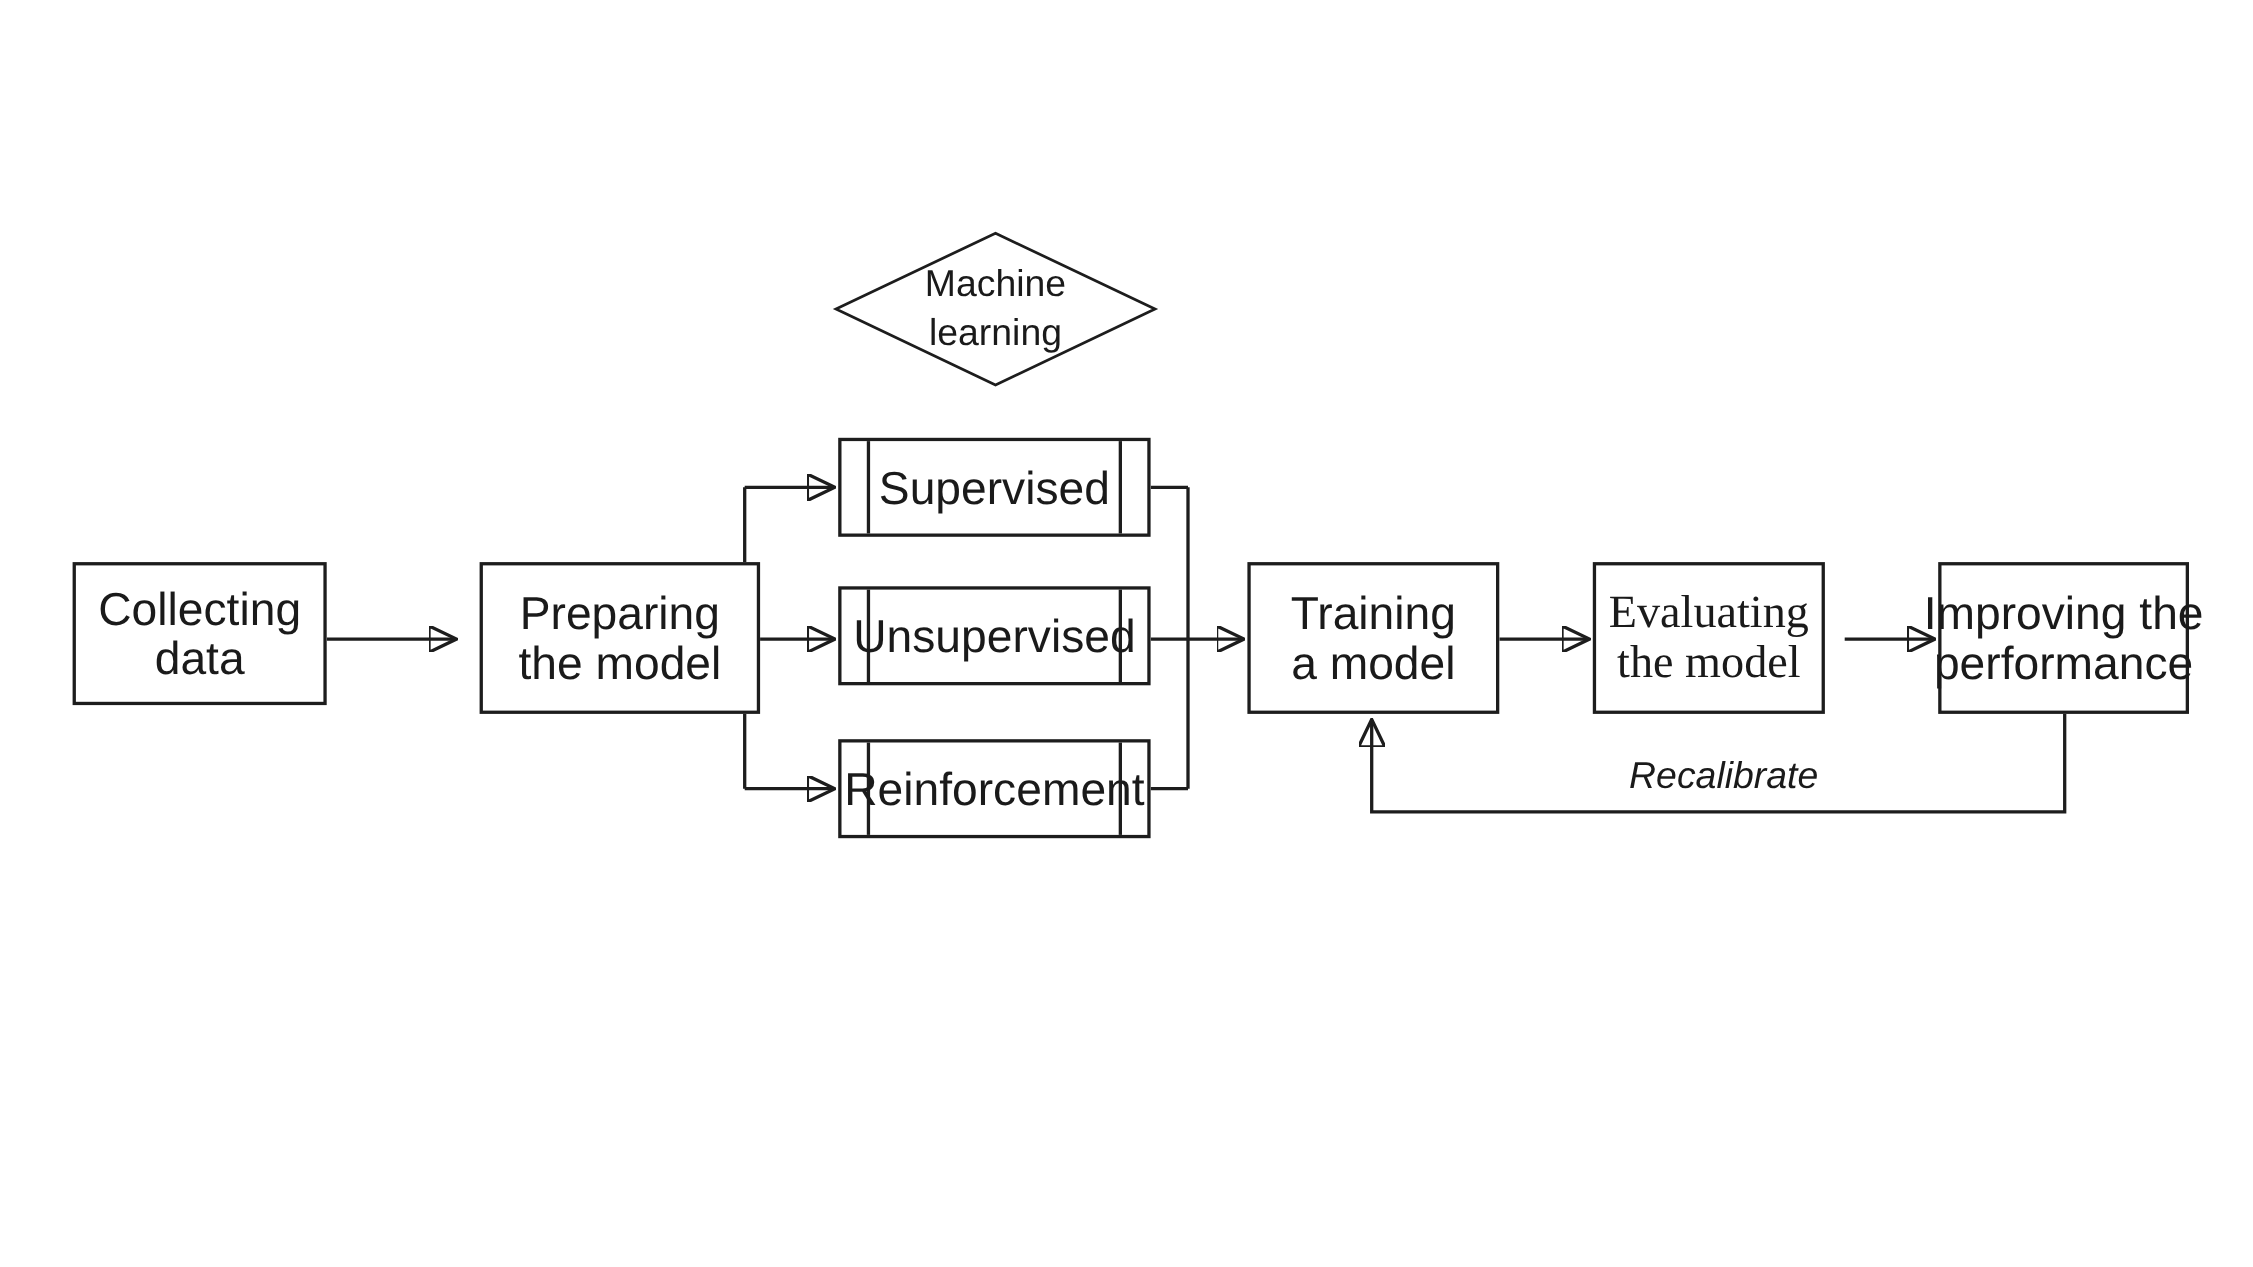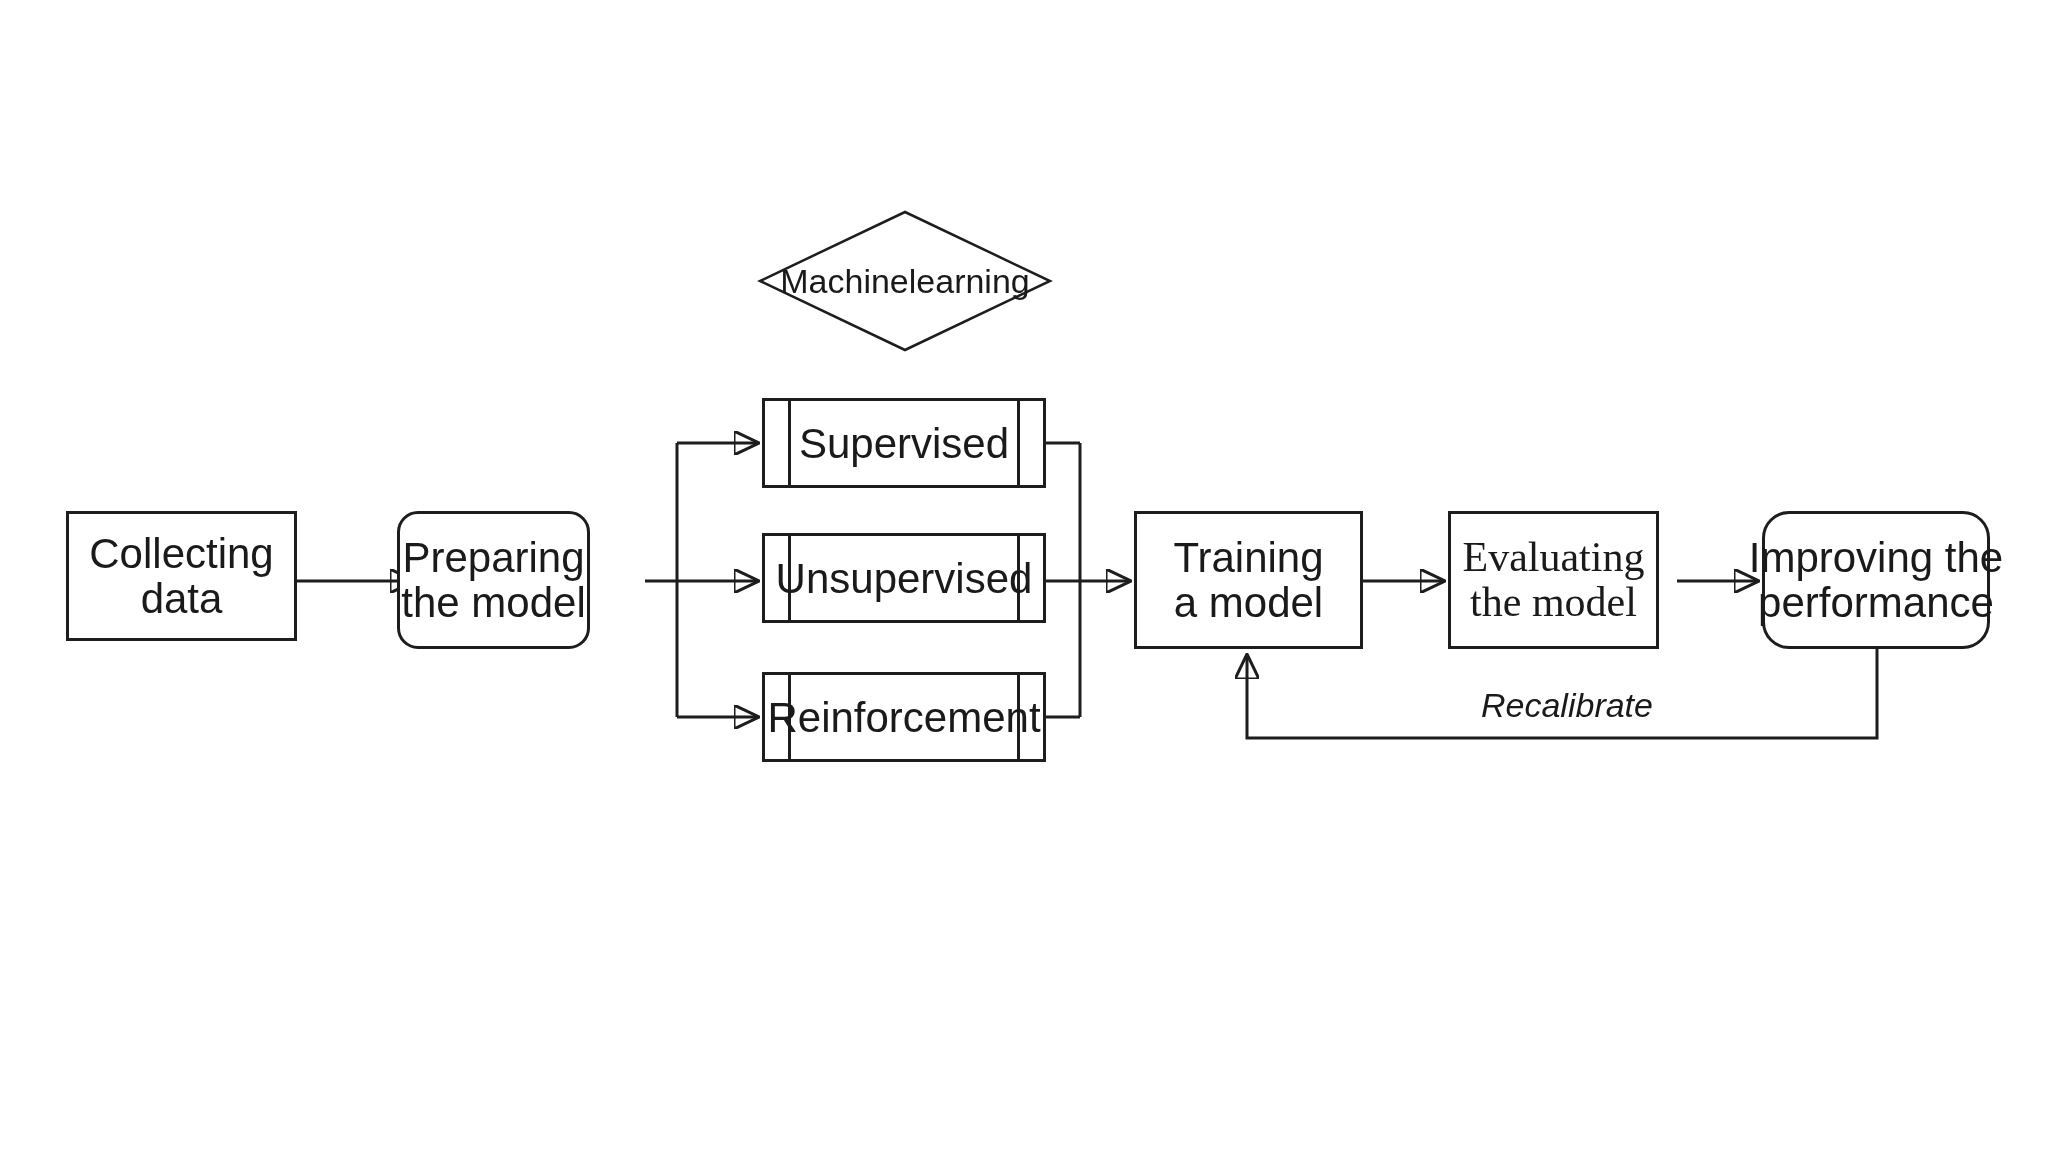--- a/index.html
+++ b/index.html
@@ -41,45 +41,45 @@
     justify-content: center;
     align-items: center;
     text-align: center;
     color: #1a1a1a;
     font-size: 42px;
     line-height: 45px;
   }
   .node span { display: block; white-space: nowrap; }
   
   .n-collecting { left: 66px;   top: 511px; width: 231px; height: 130px; }
-  .n-preparing  { left: 397px;  top: 511px; width: 193px; height: 138px; border-radius: 21px; }
+  .n-preparing  { left: 436px;  top: 511px; width: 255px; height: 138px; }
   .n-training   { left: 1134px; top: 511px; width: 229px; height: 138px; justify-content: center; }
   .n-evaluating { left: 1448px; top: 511px; width: 211px; height: 138px; font-family: Liberation Serif, serif; }
-  .n-improving  { left: 1762px; top: 511px; width: 228px; height: 138px; border-radius: 27px; }
+  .n-improving  { left: 1762px; top: 511px; width: 228px; height: 138px; }
   
   .proc { left: 762px; width: 284px; height: 90px; }
   .n-supervised    { top: 398px; }
   .n-unsupervised  { top: 533px; }
   .n-reinforcement { top: 672px; text-align: right; }
   .side-bars {
     position: absolute;
     top: 0; bottom: 0;
     left: 23px; right: 23px;
     border-left: 3px solid #1d1d1d;
     border-right: 3px solid #1d1d1d;
     pointer-events: none;
   }
   .proc .label-wrap { position: relative; }
   
   .diamond-label {
     position: absolute;
     left: 785px; top: 229px;
     width: 240px; height: 104px;
     display: flex;
-    flex-direction: row;
+    flex-direction: column;
     justify-content: center;
     align-items: center;
     text-align: center;
     color: #1a1a1a;
     font-size: 34px;
     line-height: 45px;
   }
   .diamond-label span { display: block; white-space: nowrap; }
   
   .edge-label {

